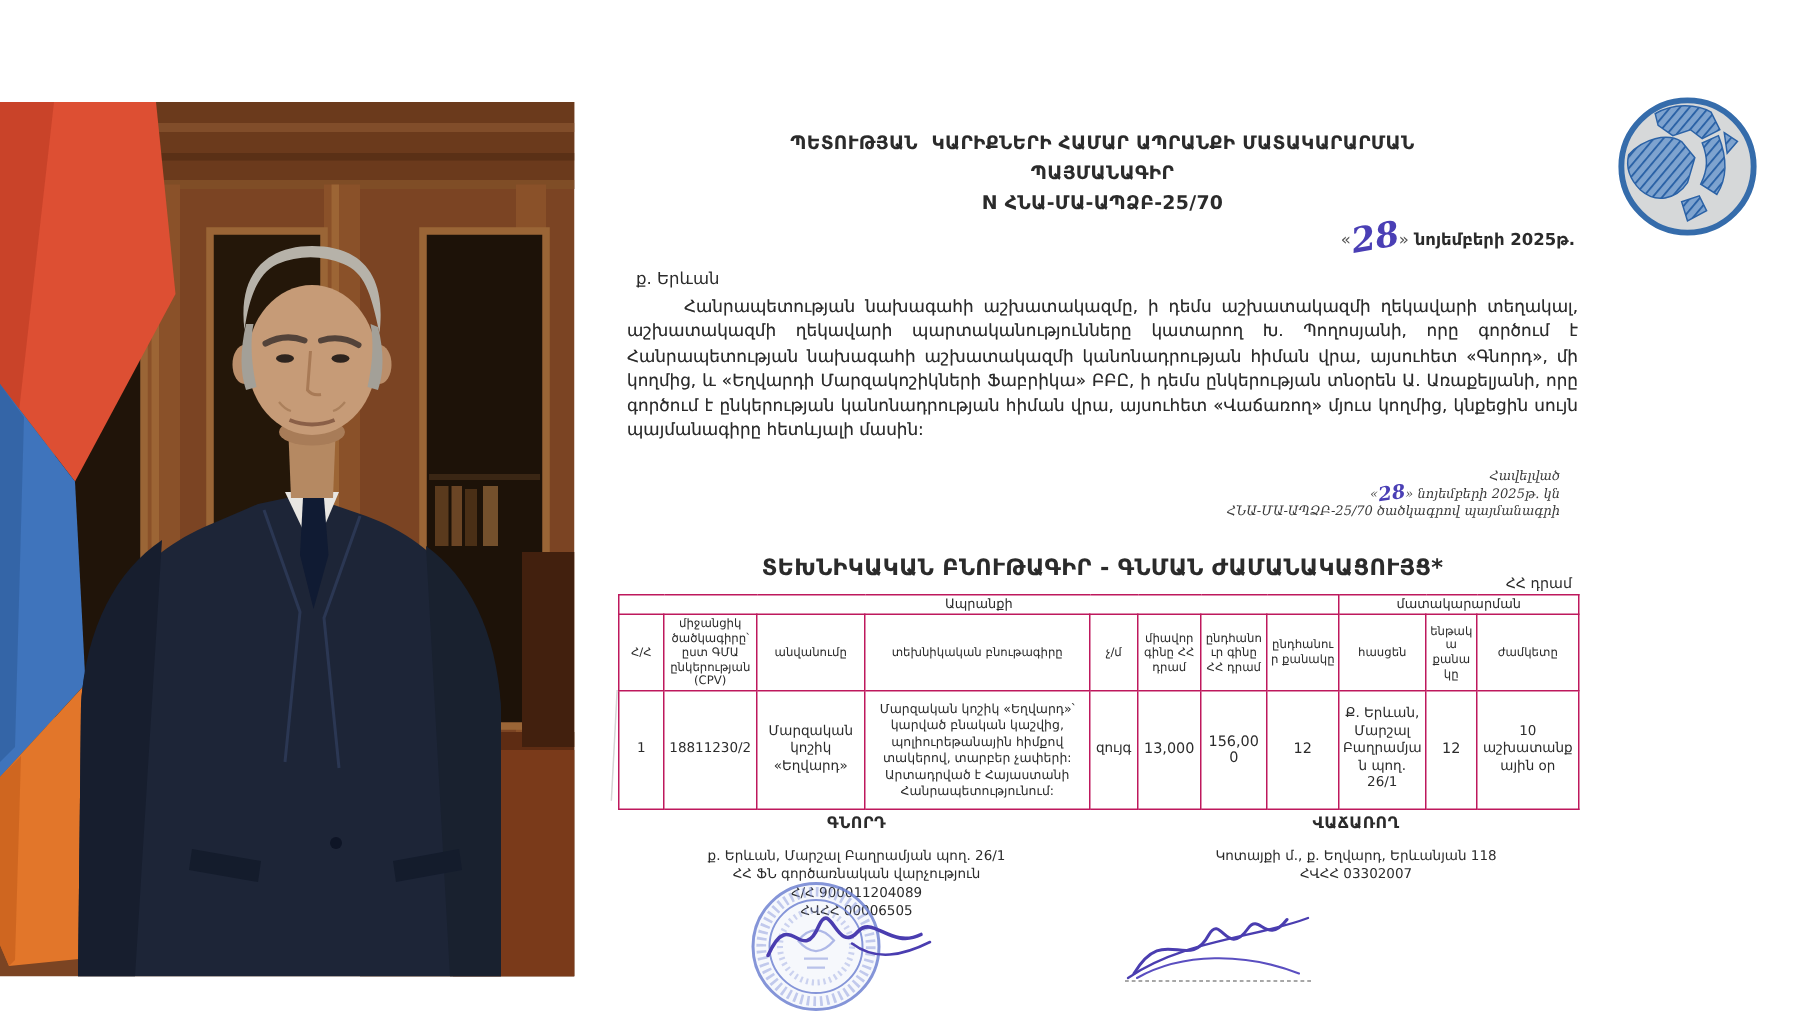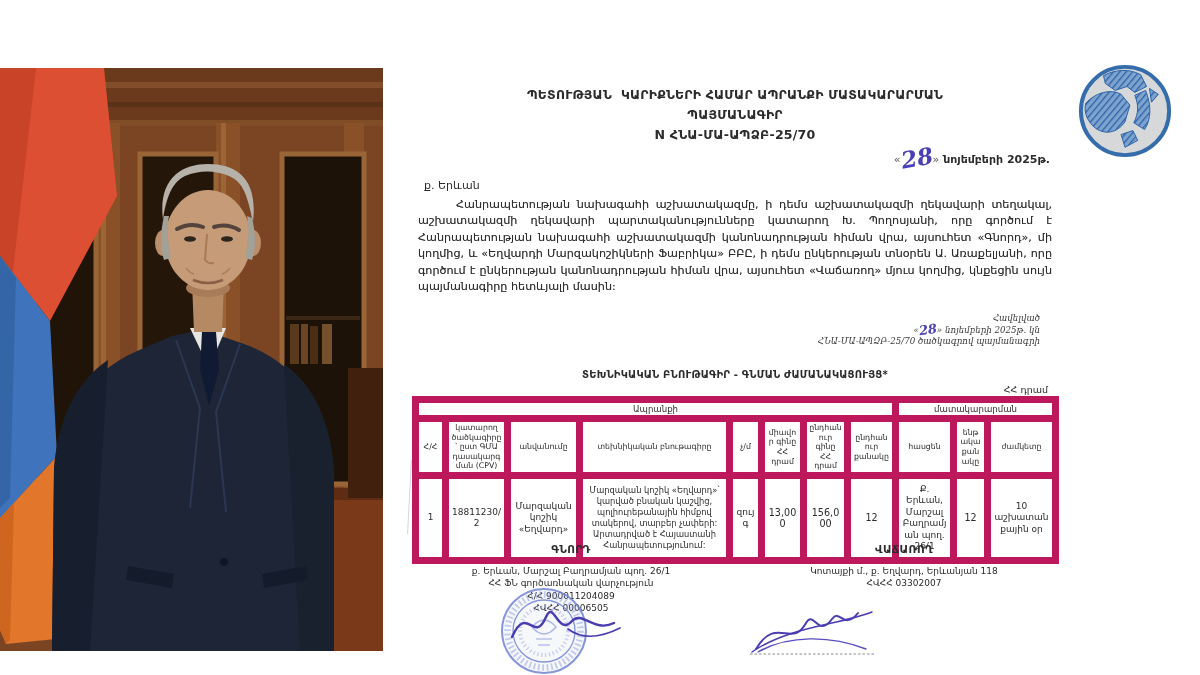--- a/index.html
+++ b/index.html
@@ -19,24 +19,24 @@
   .dateline{top:70px;right:8px;font-size:11px;font-weight:700;text-align:right;}
   .hand{font-family:"DejaVu Serif",serif;font-style:italic;font-weight:700;color:#4a3fb5;
         font-size:23px;display:inline-block;transform:rotate(-10deg);line-height:0;position:relative;top:3px;}
   .q{color:#555;font-weight:400;}
   .city{top:96px;left:12px;font-size:11px;}
   .bodytext{top:114px;left:6px;width:634px;text-align:justify;text-indent:38px;
             font-size:11.2px;line-height:16.4px;text-shadow:0 0 .4px rgba(40,40,40,.45);}
   .annex{top:230px;right:18px;text-align:right;font-family:"DejaVu Serif",serif;font-style:italic;
          font-size:8.7px;line-height:11.5px;color:#3a3a3a;}
   .annex .hand{font-size:13px;top:1px;transform:rotate(-8deg);}
-  .tabletitle{top:286px;left:0;width:100%;text-align:center;font-weight:700;font-size:10px;}
+  .tabletitle{top:286px;left:0;width:100%;text-align:center;font-weight:700;font-size:15px;}
   .currency{top:301px;right:10px;font-size:9.5px;}
   table.spec{position:absolute;top:313px;left:0;width:640px;border-collapse:collapse;table-layout:fixed;}
-  table.spec th,table.spec td{border:7px solid #be185d;text-align:center;vertical-align:middle;
+  table.spec th,table.spec td{border:1px solid #be185d;text-align:center;vertical-align:middle;
         font-weight:400;padding:1px 2px;word-wrap:break-word;}
   table.spec .grp{font-size:8.6px;height:12px;}
   table.spec thead .hdr th{font-size:7.8px;line-height:9.6px;height:48px;}
   table.spec tbody td{font-size:9px;line-height:11.5px;height:76px;}
   table.spec tbody td.desc{font-size:8.3px;line-height:11px;}
   table.spec tbody td.num{font-size:9.6px;}
   
   .parties{top:460px;left:0;width:646px;display:flex;justify-content:space-between;}
   .party{text-align:center;font-size:9px;line-height:12.6px;}
   .party .phead{font-weight:700;font-size:10.6px;margin-bottom:9px;letter-spacing:.3px;}
@@ -171,21 +171,21 @@
           <col style="width:34px">
           <col style="width:68px">
       </colgroup>
       <thead>
         <tr class="grp">
           <th colspan="8">Ապրանքի</th>
           <th colspan="3">մատակարարման</th>
         </tr>
         <tr class="hdr">
           <th>Հ/Հ</th>
-          <th>կատարող ծածկագիրը՝ ըստ ԳՄԱ դասակարգման (CPV)</th>
+          <th>միջանցիկ ծածկագիրը՝ ըստ ԳՄԱ ընկերության (CPV)</th>
           <th>անվանումը</th>
           <th>տեխնիկական բնութագիրը</th>
           <th>չ/մ</th>
           <th>միավոր գինը ՀՀ դրամ</th>
           <th>ընդհանուր գինը ՀՀ դրամ</th>
           <th>ընդհանուր քանակը</th>
           <th>հասցեն</th>
           <th>ենթակա քանակը</th>
           <th>ժամկետը</th>
         </tr>

